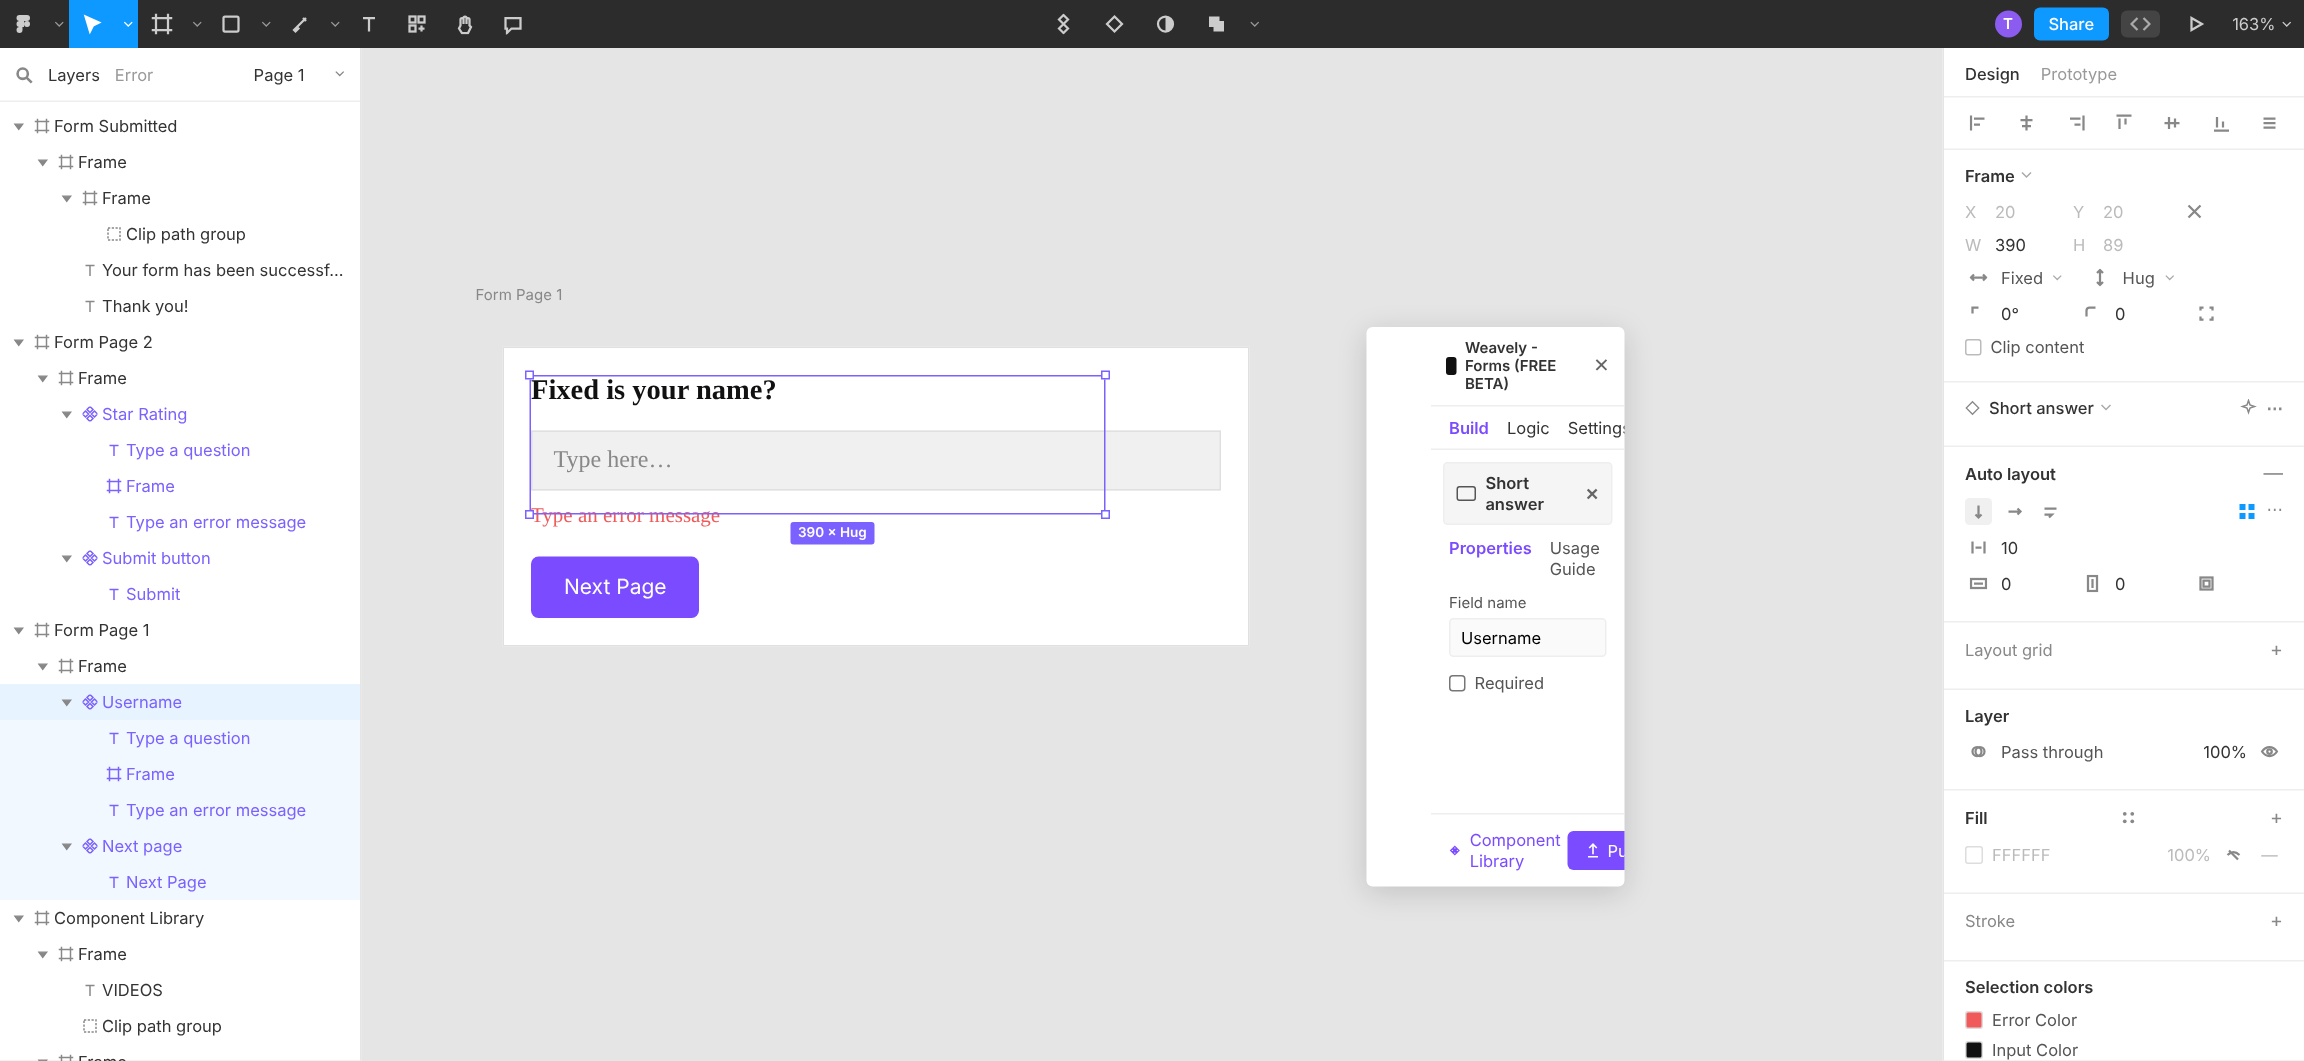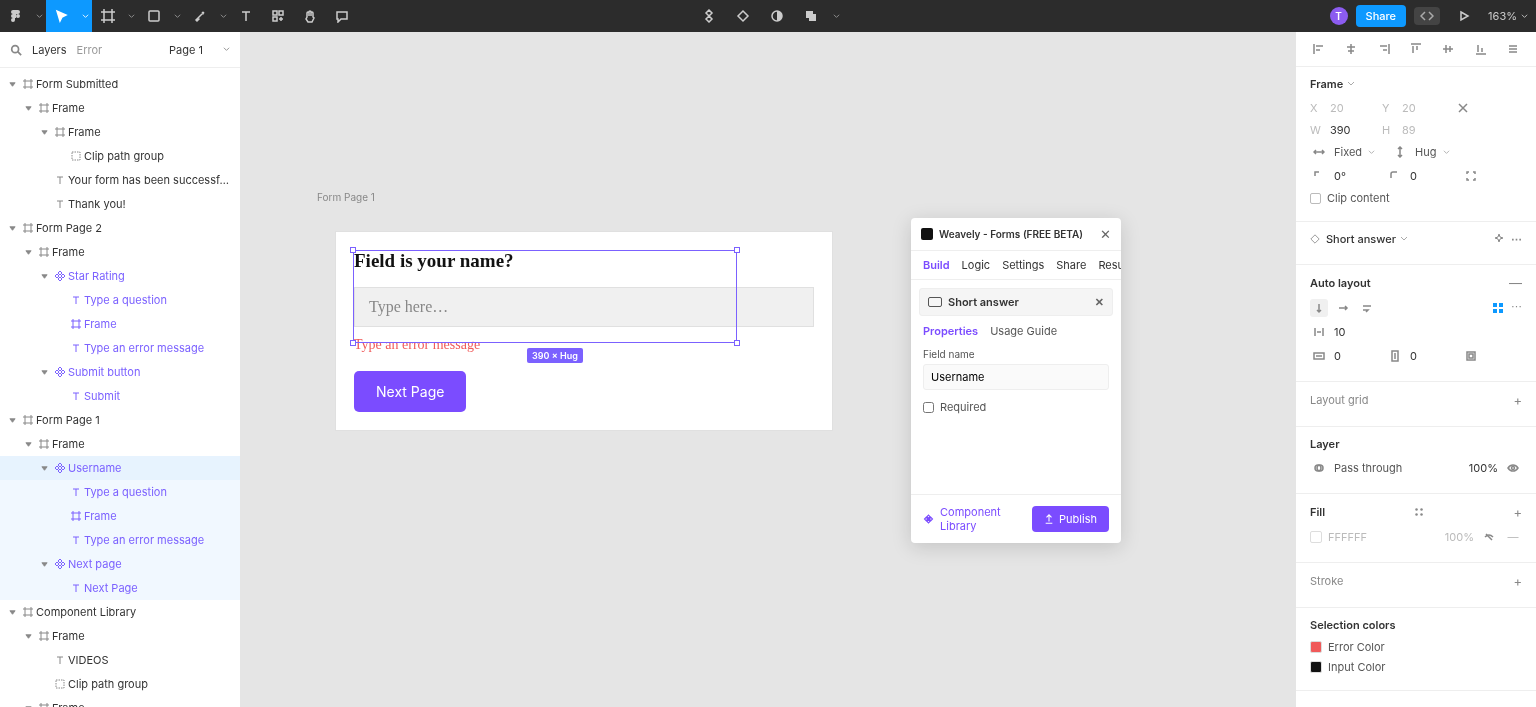--- a/index.html
+++ b/index.html
@@ -48,21 +48,21 @@
   .form-card { position:absolute; background:#fff; border:1px solid #e0e0e0; padding:18px; }
   .selected-outline { position:absolute; border:1px solid #7b61ff; }
   .sel-handle { position:absolute; width:6px; height:6px; background:#fff; border:1px solid #7b61ff; }
   .question { font-size:19px; font-weight:700; color:#111; font-family:Georgia,serif; }
   .input-box { margin-top:15px; background:#f0f0f0; border:1px solid #e0e0e0; padding:10px 14px; color:#888; font-size:16px; font-family:Georgia,serif; }
   .err-msg { margin-top:10px; color:#f05a5a; font-size:14px; font-family:Georgia,serif; }
   .size-badge { position:absolute; background:#7b61ff; color:#fff; font-size:9px; font-weight:600; padding:2px 5px; border-radius:2px; }
   .next-btn { margin-top:18px; background:#7b4cff; color:#fff; border:none; padding:12px 22px; border-radius:5px; font-size:14px; cursor:pointer; }
 
   
-  .plugin { position:absolute; width:210px; background:#fff; border-radius:4px; box-shadow:0 4px 20px rgba(0,0,0,.15); font-size:11px; color:#333; overflow:hidden; }
+  .plugin { position:absolute; width:172px; background:#fff; border-radius:4px; box-shadow:0 4px 20px rgba(0,0,0,.15); font-size:11px; color:#333; overflow:hidden;padding-left:43px; }
   .plugin-hd { display:flex; align-items:center; gap:6px; padding:8px 10px; border-bottom:1px solid #eee; }
   .plugin-hd .logo { width:12px; height:12px; background:#111; border-radius:2px; }
   .plugin-hd .title { font-weight:600; font-size:10px; }
   .plugin-hd .close { margin-left:auto; cursor:pointer; color:#666; font-size:13px; }
   .plugin-tabs { display:flex; align-items:center; gap:12px; padding:6px 12px; border-bottom:1px solid #eee; }
   .plugin-tabs .pt { cursor:pointer; font-size:11px; color:#333; }
   .plugin-tabs .pt.on { color:#7b4cff; font-weight:600; }
   .plugin-tabs .user { margin-left:auto; width:16px; height:16px; display:flex; align-items:center; justify-content:center; color:#7b4cff; }
   .plugin-sec { padding:10px 12px; }
   .sa-hd { background:#f5f5f5; margin:-2px -4px 8px; padding:6px 8px; border-radius:3px; display:flex; align-items:center; font-weight:600; font-size:11px; border:1px solid #eee; }
@@ -557,21 +557,21 @@
         <span class="label">Frame</span>
       </div>
     </div>
 </div>
 
 <div class="canvas">
   <div class="frame-label" style="left:76px; top:159px;">Form Page 1</div>
   <div class="form-card" style="left:94px; top:199px; width:498px;">
     
     <div style="position:relative;">
-      <div class="question">Field is your name?</div>
+      <div class="question">Fixed is your name?</div>
       <div class="input-box">Type here…</div>
       <div class="err-msg">Type an error message</div>
     </div>
     <button class="next-btn">Next Page</button>
   </div>
 
   <div class="selected-outline" style="left:112px; top:218px; width:384px; height:93px;">
     <div class="sel-handle" style="left:-4px; top:-4px;"></div>
     <div class="sel-handle" style="right:-4px; top:-4px;"></div>
     <div class="sel-handle" style="left:-4px; bottom:-4px;"></div>
@@ -627,20 +627,24 @@
         <svg width="10" height="10" viewBox="0 0 12 12">
             <path d="M6 1v8M3 4l3-3 3 3M2 11h8" stroke="#fff" fill="none" stroke-width="1.3"></path>
           </svg>
         <span>Publish</span>
       </button>
     </div>
   </div>
 </div>
 
 <div class="right-panel">
+  <div class="rp-tabs">
+    <span class="t">Design</span>
+    <span class="t dim">Prototype</span>
+  </div>
   <div class="align-row">
     <div class="ai">
         <svg viewBox="0 0 12 12">
           <path d="M1 1v10M3 3h7M3 7h4"></path>
         </svg>
       </div>
     <div class="ai">
         <svg viewBox="0 0 12 12">
           <path d="M6 1v10M2 4h8M3 8h6"></path>
         </svg>

